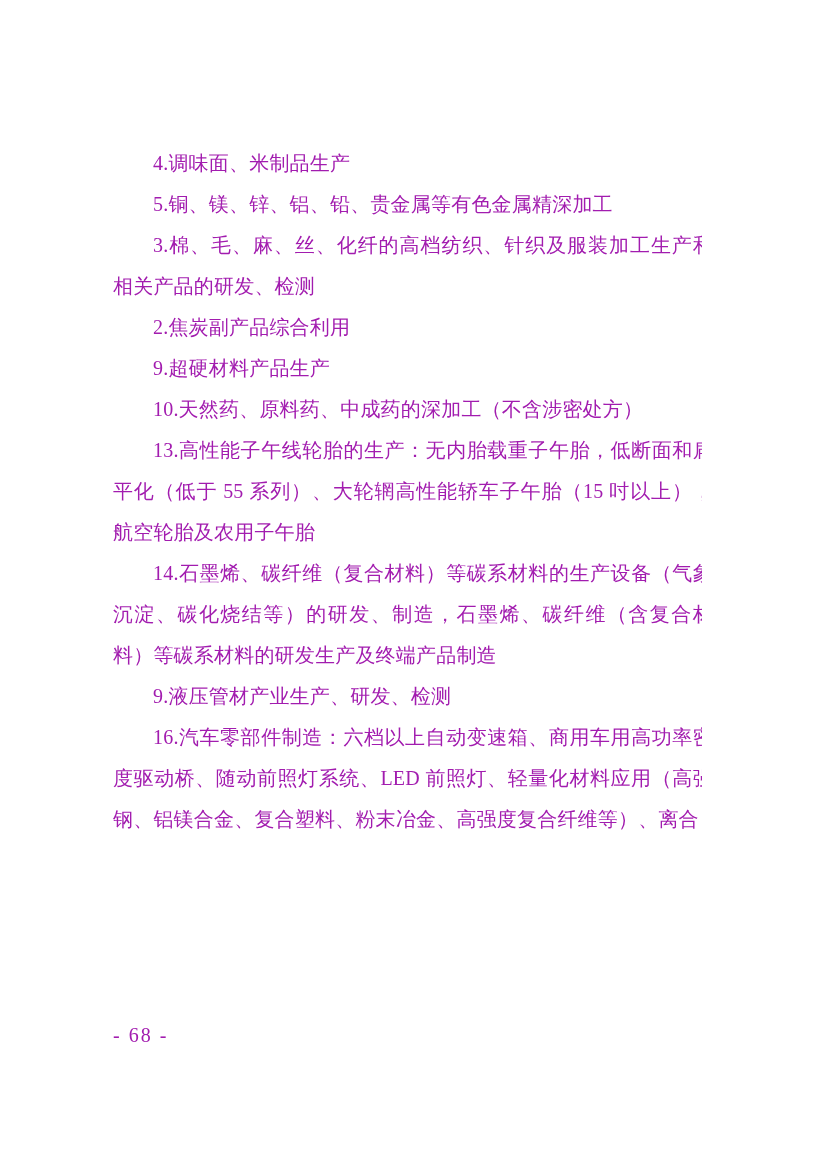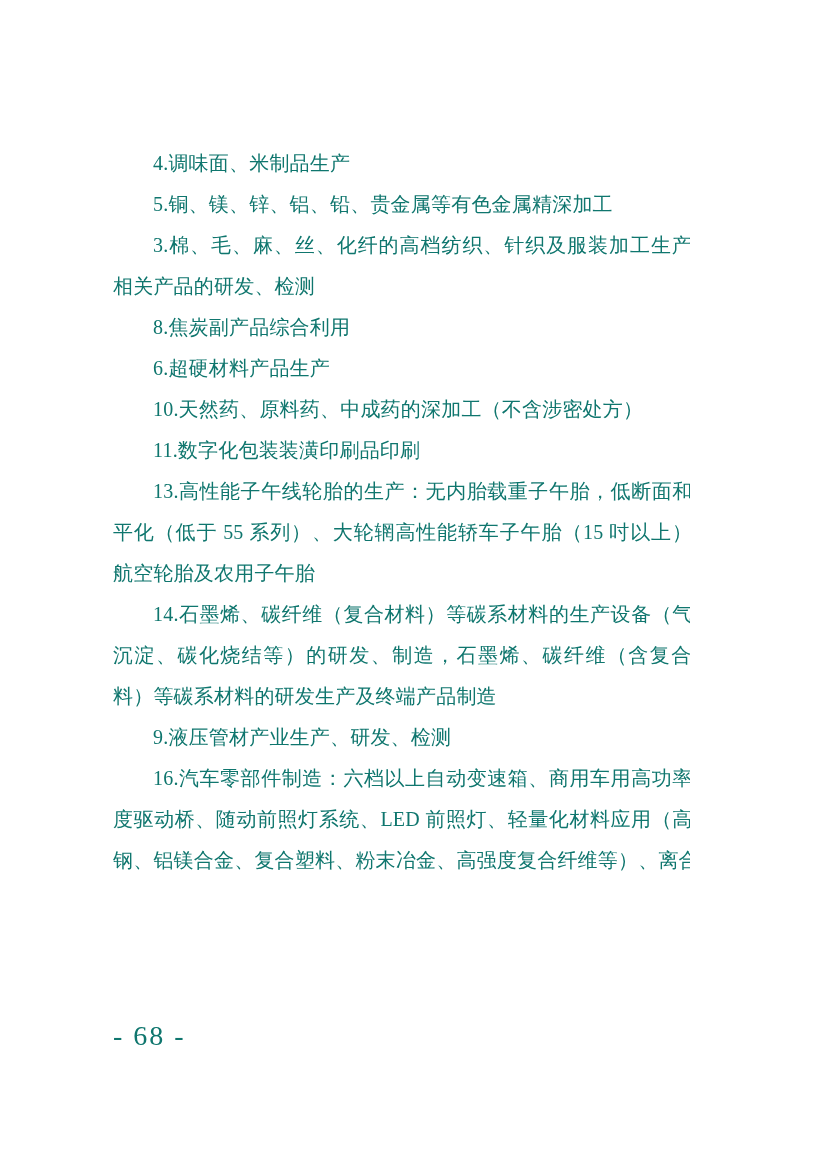--- a/index.html
+++ b/index.html
@@ -7,21 +7,22 @@
     padding: 0;
     background: #ffffff;
   }
   .page {
     position: relative;
     width: 690px;
     height: 1169px;
     background: #ffffff;
     overflow: hidden;
     font-family: "Liberation Serif", "DejaVu Serif", serif;
-    color: #0f766e;
+    color: #a21caf;
+    padding-left: 12px;
   }
   .content {
     position: absolute;
     left: 113px;
     top: 143px;
     width: 600px;
   }
   .para {
     margin: 0;
     padding: 0;
@@ -29,36 +30,35 @@
     line-height: 41px;
     text-align: justify;
     text-indent: 2em;
     letter-spacing: 0.2px;
     word-break: break-all;
   }
   .footer {
     position: absolute;
     left: 113px;
     top: 1015px;
-    font-size: 28px;
+    font-size: 20px;
     line-height: 41px;
     letter-spacing: 2px;
   }
 </style>
 </head>
 <body>
 
 <div class="page">
   <div class="content">
     <p class="para">4.调味面、米制品生产</p>
     <p class="para">5.铜、镁、锌、铝、铅、贵金属等有色金属精深加工</p>
     <p class="para">3.棉、毛、麻、丝、化纤的高档纺织、针织及服装加工生产和相关产品的研发、检测</p>
-    <p class="para">8.焦炭副产品综合利用</p>
-    <p class="para">6.超硬材料产品生产</p>
+    <p class="para">2.焦炭副产品综合利用</p>
+    <p class="para">9.超硬材料产品生产</p>
     <p class="para">10.天然药、原料药、中成药的深加工（不含涉密处方）</p>
-    <p class="para">11.数字化包装装潢印刷品印刷</p>
     <p class="para">13.高性能子午线轮胎的生产：无内胎载重子午胎，低断面和扁平化（低于 55 系列）、大轮辋高性能轿车子午胎（15 吋以上），航空轮胎及农用子午胎</p>
     <p class="para">14.石墨烯、碳纤维（复合材料）等碳系材料的生产设备（气象沉淀、碳化烧结等）的研发、制造，石墨烯、碳纤维（含复合材料）等碳系材料的研发生产及终端产品制造</p>
     <p class="para">9.液压管材产业生产、研发、检测</p>
     <p class="para">16.汽车零部件制造：六档以上自动变速箱、商用车用高功率密度驱动桥、随动前照灯系统、LED 前照灯、轻量化材料应用（高强钢、铝镁合金、复合塑料、粉末冶金、高强度复合纤维等）、离合</p>
   </div>
   <div class="footer">- 68 -</div>
 </div>
 
 </body></html>

